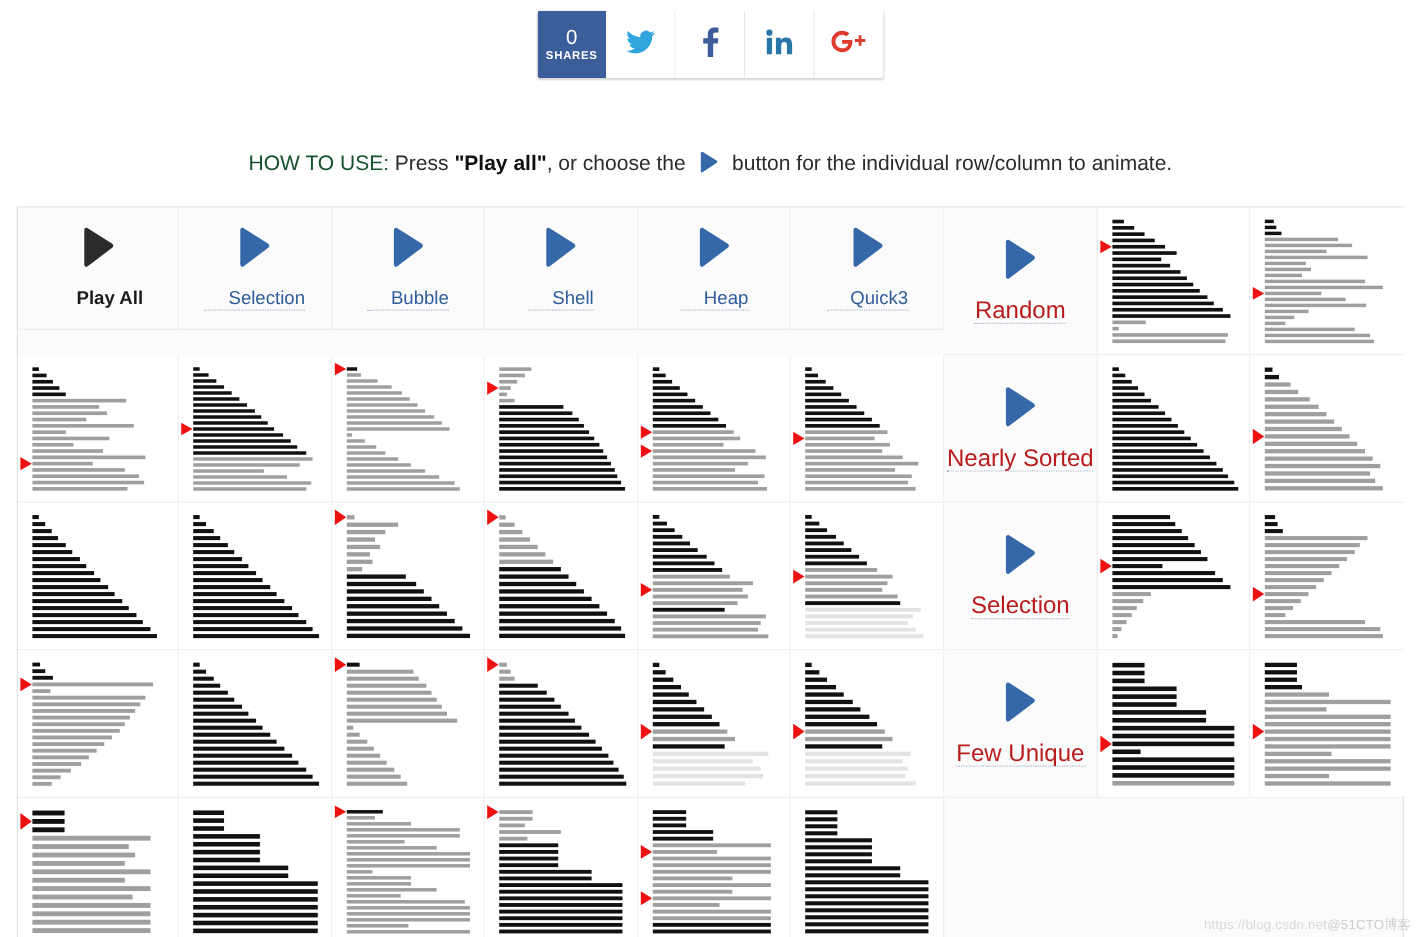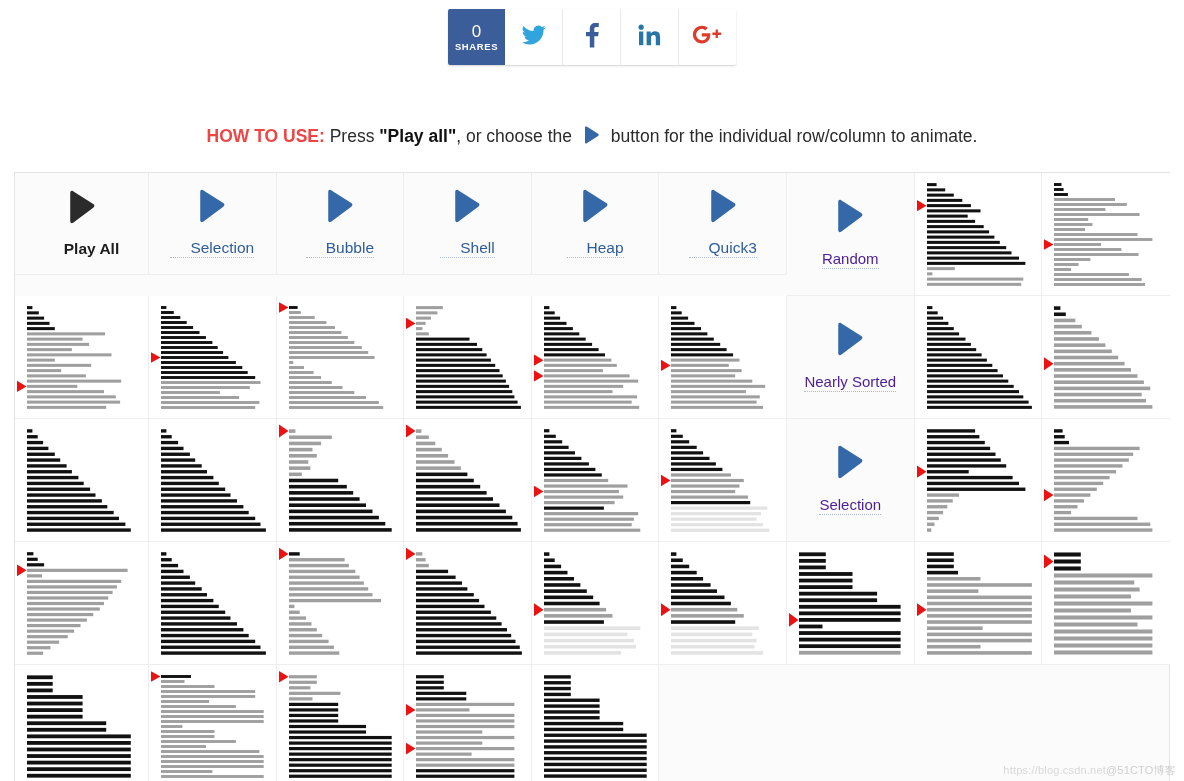--- a/index.html
+++ b/index.html
@@ -67,21 +67,21 @@
     position: absolute;
     left: 0;
     top: 124px;
     width: 1184px;
     text-align: center;
     font-size: 17.5px;
     color: #2b2b2b;
     line-height: 24px;
     white-space: nowrap;
   }
-  #howto .hl { color: #ef4444; font-weight: 700; }
+  #howto .hl { color: #14532d; font-weight: 400; }
   #howto .pa { font-weight: 700; color: #111; }
   .inline-play {
     display: inline-block;
     vertical-align: -3px;
     margin: 0 5px;
   }
 
   
   #grid {
     position: absolute;
@@ -129,22 +129,22 @@
   .rowhdr {
     display: flex;
     flex-direction: column;
     align-items: center;
     justify-content: center;
     background: #fbfbfb;
     cursor: pointer;
   }
   .rowhdr .lbl {
     margin-top: 12px;
-    font-size: 15px;
-    color: #4c1d95;
+    font-size: 20px;
+    color: #b91c1c;
     border-bottom: 1px dotted #aab9cd;
     line-height: 19px;
   }
 
   .viz {
     background: #ffffff;
     height: 123px;
     overflow: hidden;
   }
   .viz svg { display: block; }
@@ -825,20 +825,26 @@
         <rect x="12.0" y="72.06" width="72.8" height="3.58" fill="#9f9f9f"></rect>
         <rect x="12.0" y="78.24" width="64.2" height="3.58" fill="#111111"></rect>
         <rect x="12.0" y="84.41" width="87.7" height="3.58" fill="#e3e3e3"></rect>
         <rect x="12.0" y="90.59" width="81.3" height="3.58" fill="#e3e3e3"></rect>
         <rect x="12.0" y="96.77" width="85.6" height="3.58" fill="#e3e3e3"></rect>
         <rect x="12.0" y="102.94" width="83.5" height="3.58" fill="#e3e3e3"></rect>
         <rect x="12.0" y="109.12" width="92.0" height="3.58" fill="#e3e3e3"></rect>
         <path d="M2 61.19 L2 74.16 L11.5 67.68 Z" fill="#ee1111"></path>
       </svg>
     </div>
+    <div class="cell rowhdr">
+      <span><svg width="34" height="34" viewBox="0 0 26 26">
+          <path fill="#3568a8" d="M4 2.2c0-1.4 1-2 2.2-1.3l15.4 9.8c1.2.8 1.2 2 0 2.8L6.2 25.1C5 25.9 4 25.2 4 23.8V2.2z"></path>
+        </svg></span>
+      <span class="lbl">Few Unique</span>
+    </div>
     <div class="cell viz">
       <svg width="127" height="123" viewBox="0 0 127 123">
         <rect x="12.0" y="10.38" width="26.8" height="3.81" fill="#111111"></rect>
         <rect x="12.0" y="16.94" width="26.8" height="3.81" fill="#111111"></rect>
         <rect x="12.0" y="23.50" width="26.8" height="3.81" fill="#111111"></rect>
         <rect x="12.0" y="30.07" width="53.5" height="3.81" fill="#111111"></rect>
         <rect x="12.0" y="36.63" width="53.5" height="3.81" fill="#111111"></rect>
         <rect x="12.0" y="43.19" width="53.5" height="3.81" fill="#111111"></rect>
         <rect x="12.0" y="49.75" width="78.1" height="3.81" fill="#111111"></rect>
         <rect x="12.0" y="56.32" width="78.1" height="3.81" fill="#111111"></rect>

